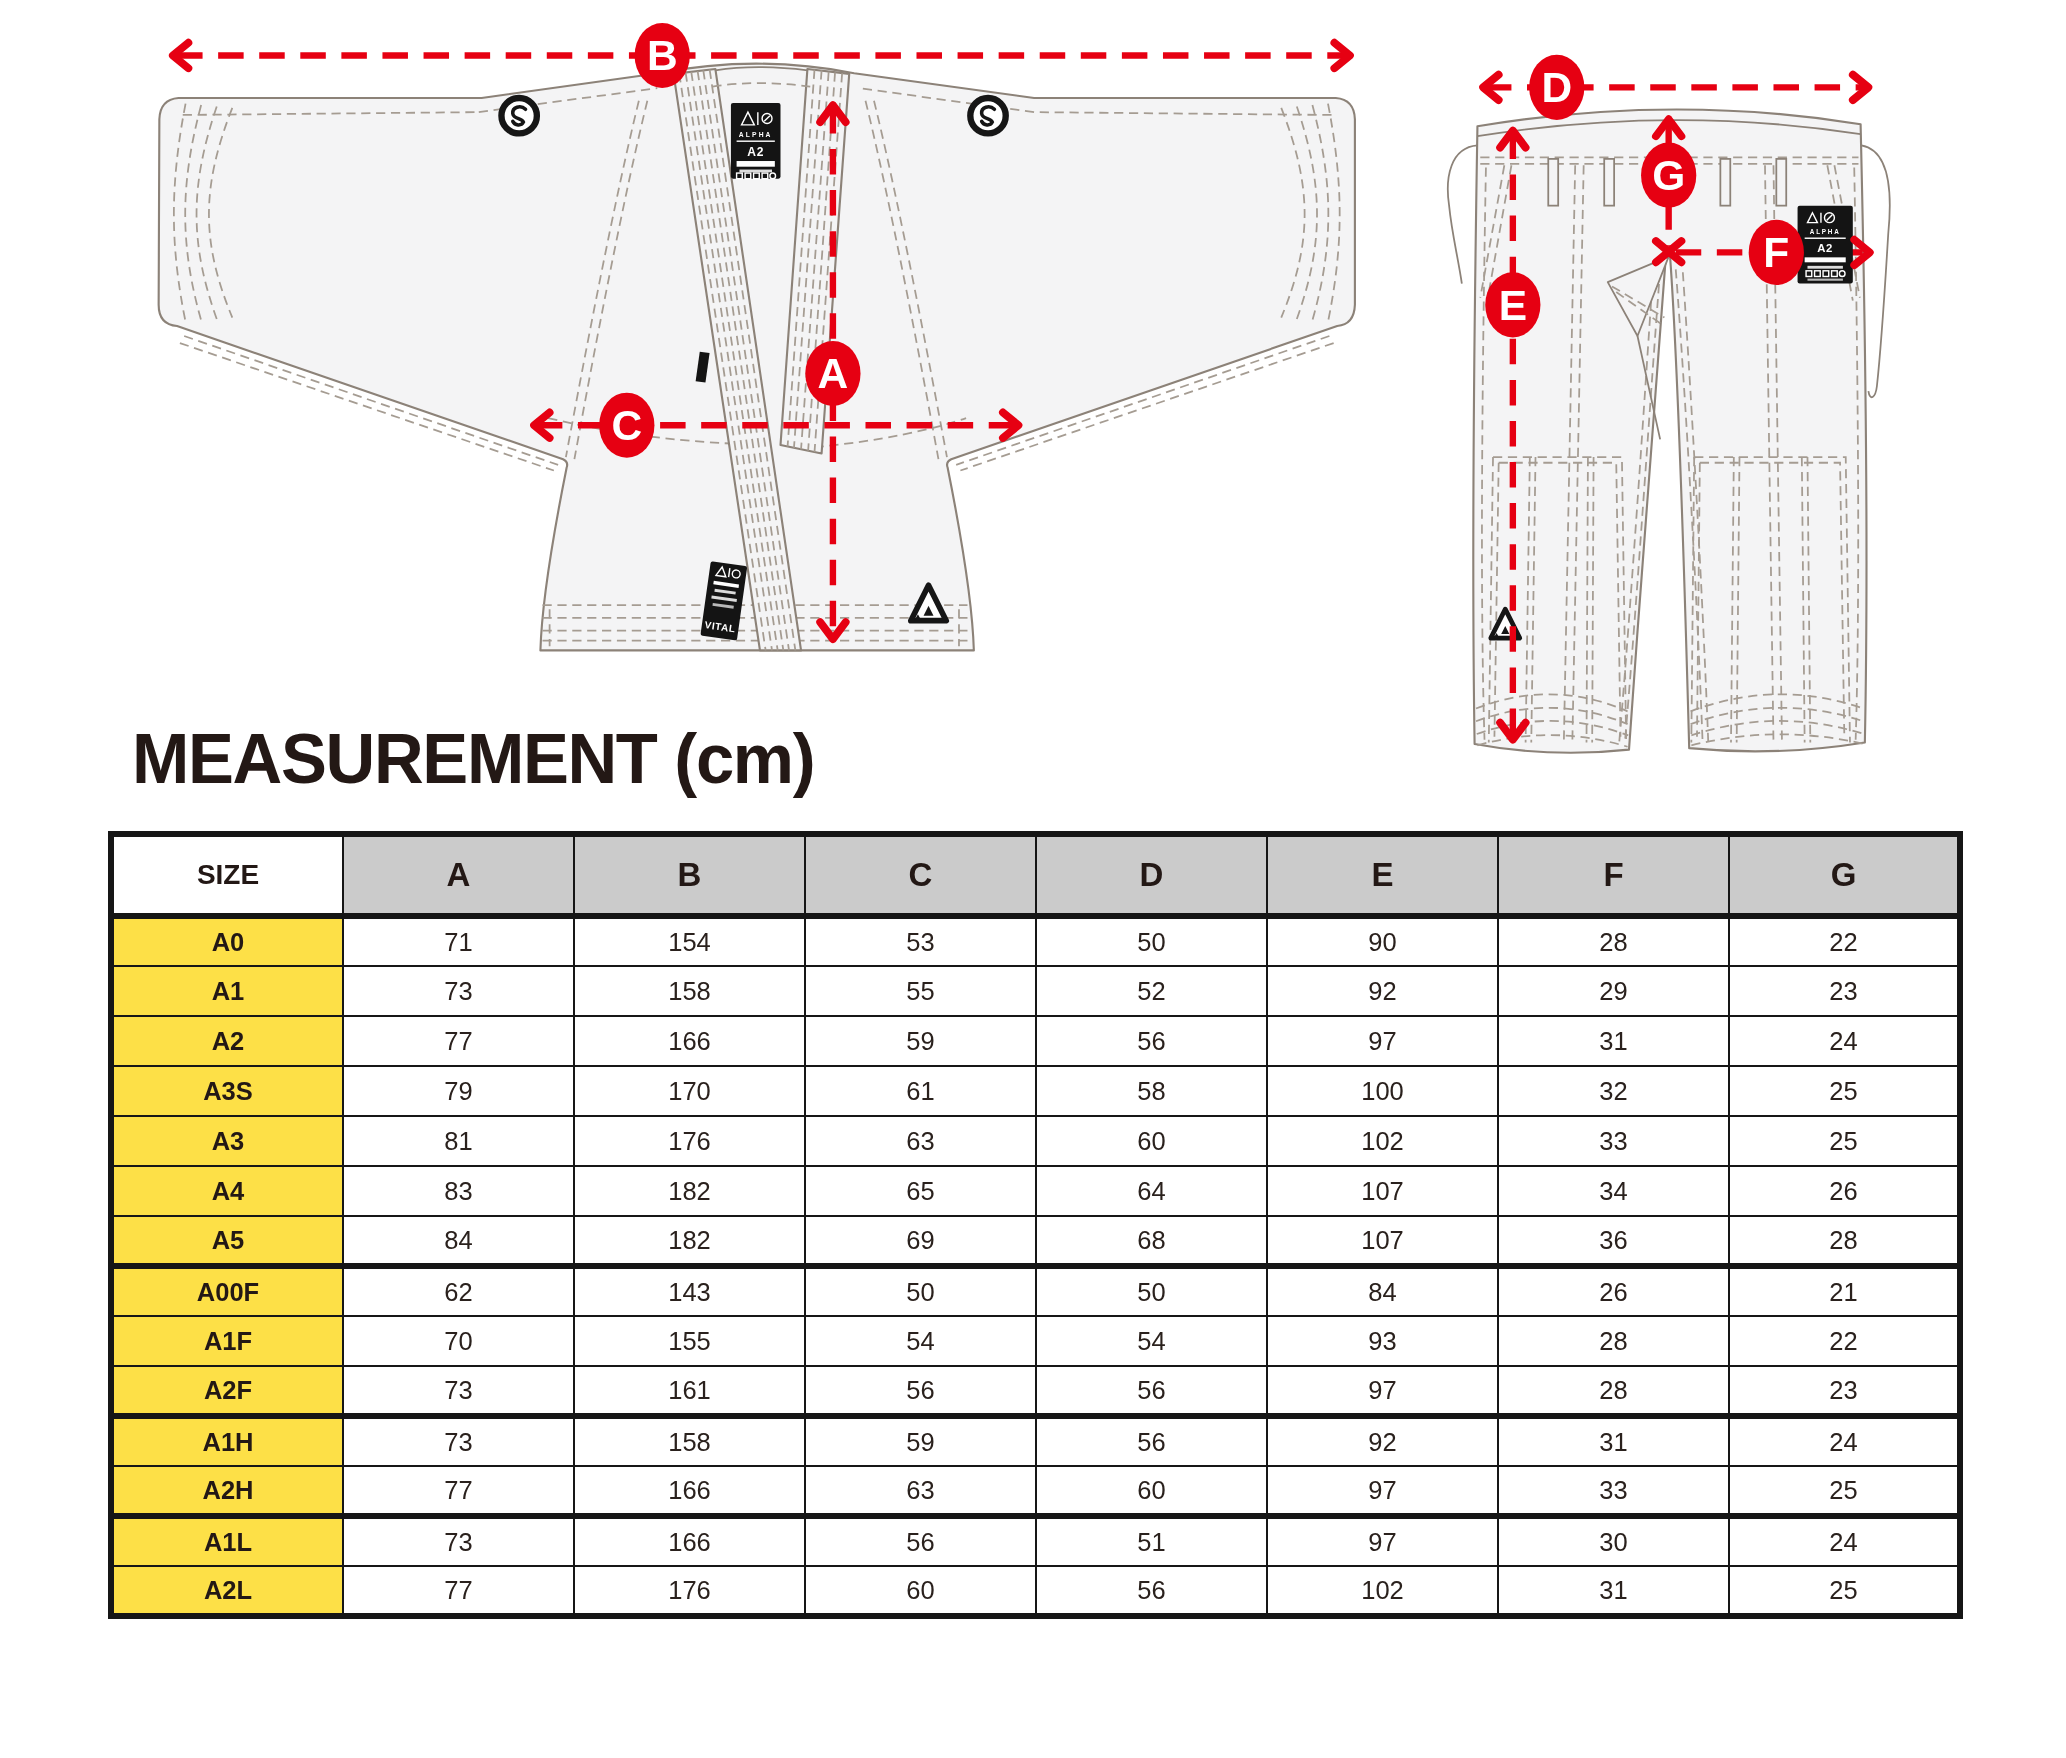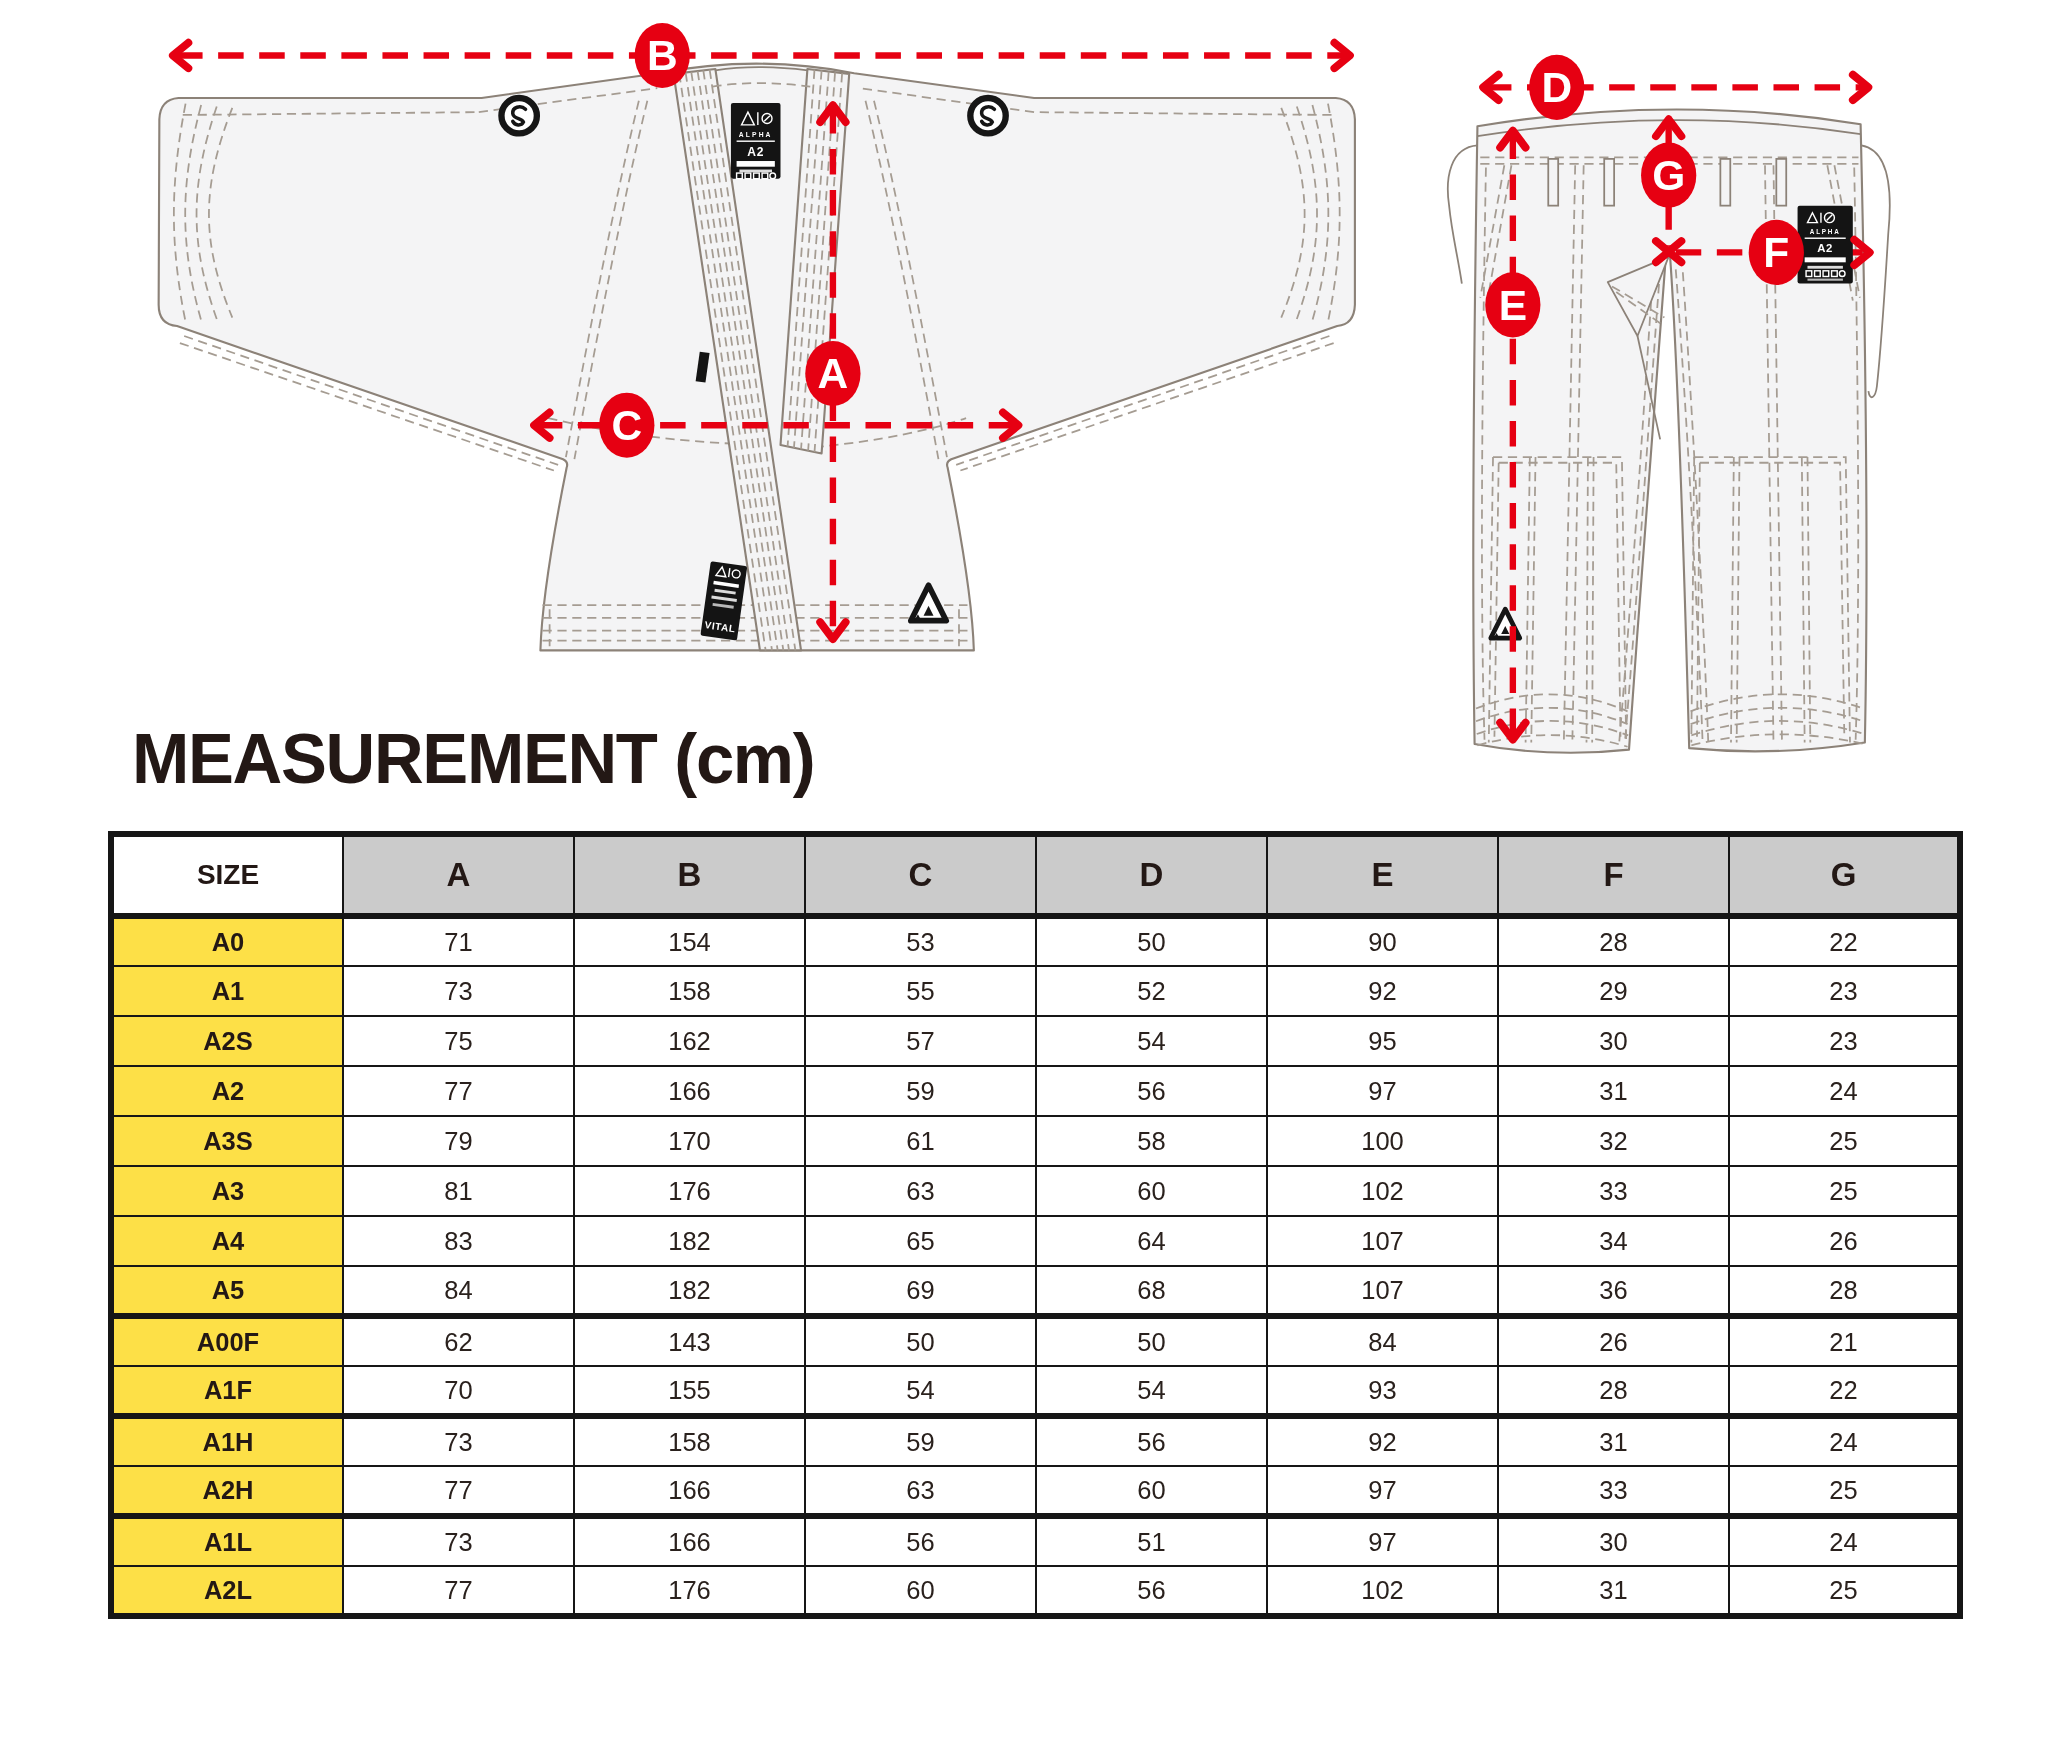--- a/index.html
+++ b/index.html
@@ -392,30 +392,20 @@
           <th>A1</th>
           <td>73</td>
           <td>158</td>
           <td>55</td>
           <td>52</td>
           <td>92</td>
           <td>29</td>
           <td>23</td>
         </tr>
         <tr>
-          <th>A2S</th>
-          <td>75</td>
-          <td>162</td>
-          <td>57</td>
-          <td>54</td>
-          <td>95</td>
-          <td>30</td>
-          <td>23</td>
-        </tr>
-        <tr>
           <th>A2</th>
           <td>77</td>
           <td>166</td>
           <td>59</td>
           <td>56</td>
           <td>97</td>
           <td>31</td>
           <td>24</td>
         </tr>
         <tr>
@@ -471,20 +461,30 @@
         <tr>
           <th>A1F</th>
           <td>70</td>
           <td>155</td>
           <td>54</td>
           <td>54</td>
           <td>93</td>
           <td>28</td>
           <td>22</td>
         </tr>
+        <tr>
+          <th>A2F</th>
+          <td>73</td>
+          <td>161</td>
+          <td>56</td>
+          <td>56</td>
+          <td>97</td>
+          <td>28</td>
+          <td>23</td>
+        </tr>
         <tr class="group-start">
           <th>A1H</th>
           <td>73</td>
           <td>158</td>
           <td>59</td>
           <td>56</td>
           <td>92</td>
           <td>31</td>
           <td>24</td>
         </tr>

